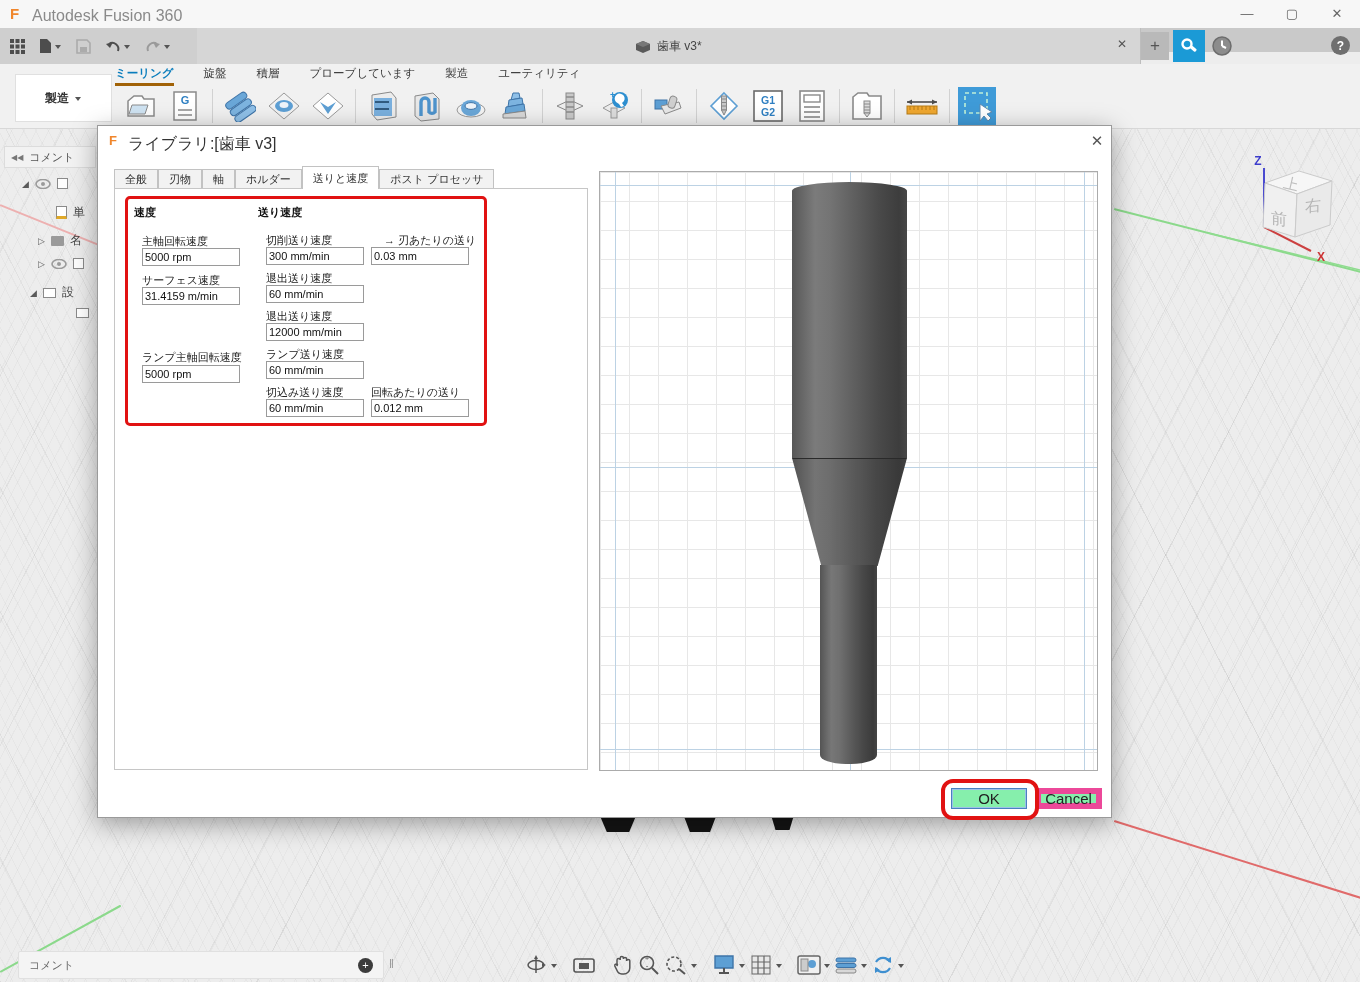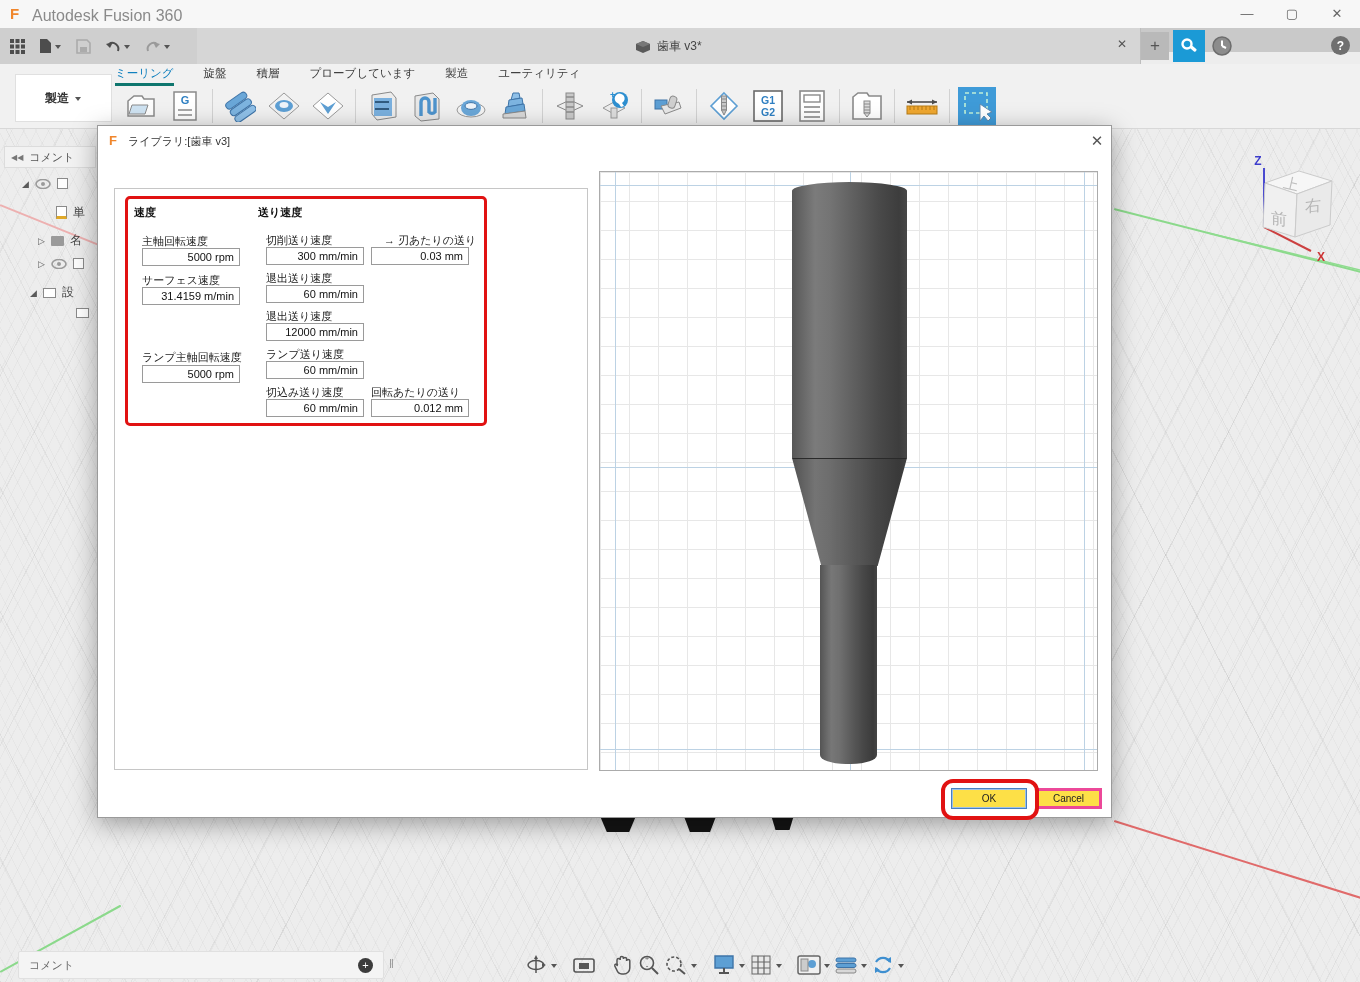--- a/index.html
+++ b/index.html
@@ -25,60 +25,60 @@
   #doctab .dlab{left:438px;top:10px;font-size:12px;color:#444}
   .tinybtn{display:flex;align-items:center;justify-content:center}
   #plustab{left:1141px;top:4px;width:28px;height:28px;background:#b9b9b9;font-size:17px;color:#555}
   #jobbtn{left:1173px;top:2px;width:32px;height:32px;background:#1b9ad6}
   #clockbtn{left:1208px;top:4px;width:28px;height:28px}
   #helpbtn{left:1331px;top:8px;width:19px;height:19px;background:#6f6f6f;border-radius:50%;color:#fff;font-size:12px;font-weight:bold}
   
   #ribbon{left:0;top:64px;width:1360px;height:64px;background:#f1f1f1;border-bottom:1px solid #d8d8d8}
   #wsbox{left:15px;top:10px;width:95px;height:46px;background:#fff;border:1px solid #e0e0e0;display:flex;align-items:center;justify-content:center;font-size:12px;font-weight:bold;color:#333}
   .rtab{font-size:11.5px;color:#3a3a3a;padding:2px 0}
-  .rtab.act{color:#0a7dbd;font-weight:normal;border-bottom:3px solid #0f766e}
+  .rtab.act{color:#0a7dbd;font-weight:bold;border-bottom:3px solid #a16207}
   #rtabs{left:115px;top:0px;height:21px;display:flex;gap:30px;align-items:flex-start}
   #ricons{left:122px;top:22px;height:40px;display:flex;align-items:center;gap:6px}
   .ric{width:38px;height:38px;display:flex;align-items:center;justify-content:center}
   .rsep{width:1px;height:34px;background:#d2d2d2;margin:0 2px}
   .ric.hl{background:#3f9bd8}
   
   #browser{left:4px;top:146px;width:94px}
   #bhdr{left:0;top:0;width:92px;height:22px;background:#f2f2f2;border:1px solid #dcdcdc;font-size:11px;color:#555;display:flex;align-items:center;gap:6px;padding-left:6px;box-sizing:border-box}
   .brow{position:absolute;display:flex;align-items:center;gap:6px;font-size:12px;color:#444}
   .tri{color:#5a5a5a;font-size:9px}
   .i-doc{width:11px;height:13px;background:#fff;border:1px solid #8a8a8a;border-bottom:3px solid #e0a928;box-sizing:border-box}
   .i-folder{width:13px;height:10px;background:#9a9a9a;border-radius:1px}
   .i-foldero{width:13px;height:10px;background:#fff;border:1px solid #8a8a8a;box-sizing:border-box}
   .i-cube{width:11px;height:11px;background:#fdfdfd;border:1px solid #8a8a8a;box-sizing:border-box}
   
   #dialog{left:97px;top:125px;width:1015px;height:693px;background:#fff;border:1px solid #9a9a9a;box-shadow:0 6px 24px rgba(0,0,0,.35);box-sizing:border-box}
-  #dlgtitle{left:30px;top:8px;font-size:11px;color:#333}
+  #dlgtitle{left:30px;top:8px;font-size:16px;color:#333}
   #dlgicon{left:11px;top:7px;font-weight:bold;font-size:13px;color:#f0862c}
   #dlgclose{left:990px;top:6px;width:18px;height:18px;font-size:15px;color:#555;text-align:center;line-height:18px}
   .dtab{height:20px;border:1px solid #c2c2c2;border-bottom:none;background:#f2f2f2;font-size:11px;color:#333;display:flex;align-items:center;justify-content:center;padding:0 10px;box-sizing:border-box}
   .dtab.act{background:#fff;height:23px;margin-top:-3px;position:relative;z-index:2}
   #dtabs{left:16px;top:43px;display:flex;align-items:flex-end}
   #formpane{left:16px;top:62px;width:474px;height:582px;border:1px solid #c6c6c6;background:#fff;box-sizing:border-box}
   #prevpane{left:501px;top:45px;width:499px;height:600px;border:1px solid #ababab;box-sizing:border-box;background-color:#fff;overflow:hidden;
     background-image:
       linear-gradient(#fff,#fff),
       repeating-linear-gradient(to right,#e7e7e7 0 1px,transparent 1px 29px),
       repeating-linear-gradient(to bottom,#e7e7e7 0 1px,transparent 1px 29px);
     background-blend-mode:normal;background-position:0 0,15px 0,0 13px;background-image:
       repeating-linear-gradient(to right,#e7e7e7 0 1px,transparent 1px 29px),
       repeating-linear-gradient(to bottom,#e7e7e7 0 1px,transparent 1px 29px);}
   .bluev{position:absolute;top:0;width:1px;height:598px;background:#bcd2e4}
   .blueh{position:absolute;left:0;width:497px;height:1px;background:#bcd2e4}
   .lbl{font-size:11px;color:#222;white-space:nowrap}
   .grp{font-size:11px;font-weight:bold;color:#111;border-top:1px solid #d8d8d8;padding-top:7px;white-space:nowrap}
-  .inp{background:#fff;border:1px solid #9a9a9a;height:18px;font-size:11px;color:#111;text-align:right;padding:0 5px 0 2px;box-sizing:border-box;line-height:17px}
-  .btn{height:21px;font-size:10px;display:flex;align-items:center;justify-content:center;background:#fde047;box-sizing:border-box}
+  .inp{background:#fff;border:1px solid #9a9a9a;height:18px;font-size:11px;color:#111;padding:0 5px 0 2px;box-sizing:border-box;line-height:17px}
+  .btn{height:21px;font-size:15px;display:flex;align-items:center;justify-content:center;background:#86efac;box-sizing:border-box}
   #okbtn{border:1px solid #4a80c0;box-shadow:inset 0 0 0 1px #9cc0e8}
-  #cancelbtn{border:3px solid #ec4899}
+  #cancelbtn{border:6px solid #ec4899}
   .redbox{border:3px solid #e11212;border-radius:5px;z-index:30}
   
   .toolgrad{background:linear-gradient(90deg,#575757 0%,#7b7b7b 20%,#747474 33%,#616161 52%,#4a4a4a 75%,#3d3d3d 93%,#474747 100%)}
   #toolbody{left:192px;top:10px;width:115px;height:276px;border-radius:50% 50% 0 0/9px 9px 0 0}
   #tooltaper{left:192px;top:286px;width:115px;height:108px;clip-path:polygon(0 0,100% 0,74.5% 100%,25.5% 100%);border-top:1px solid #2d2d2d;box-sizing:border-box;filter:brightness(.94)}
   #toolshank{left:220px;top:393px;width:57px;height:199px;border-radius:0 0 45% 45%/0 0 9px 9px;filter:brightness(.97)}
   
   .tooth{position:absolute;background:#141414;clip-path:polygon(4% 0,96% 0,78% 100%,22% 100%)}
   
   #comment{left:18px;top:951px;width:366px;height:28px;background:#f4f4f4;border:1px solid #e0e0e0;border-radius:2px;display:flex;align-items:center;box-sizing:border-box;padding:0 10px;font-size:11px;color:#666}
@@ -390,20 +390,28 @@
         </svg>
       </span>
   </div>
 </div>
 
 <div id="dialog" class="abs">
   <span id="dlgicon" class="abs">F</span>
   <span id="dlgtitle" class="abs">ライブラリ:[歯車 v3]</span>
   <span id="dlgclose" class="abs">✕</span>
 
+  <div id="dtabs" class="abs">
+    <span class="dtab">全般</span>
+    <span class="dtab">刃物</span>
+    <span class="dtab">軸</span>
+    <span class="dtab">ホルダー</span>
+    <span class="dtab act">送りと速度</span>
+    <span class="dtab">ポスト プロセッサ</span>
+  </div>
 
   <div id="formpane" class="abs"></div>
 
   <div class="abs grp" style="left:36px;top:71px;width:108px">速度</div>
   <div class="abs grp" style="left:160px;top:71px;width:222px">送り速度</div>
 
   <div class="abs lbl" style="left:44px;top:108px">主軸回転速度</div>
   <div class="abs inp" style="left:44px;top:122px;width:98px">5000 rpm</div>
   <div class="abs lbl" style="left:44px;top:147px">サーフェス速度</div>
   <div class="abs inp" style="left:44px;top:161px;width:98px">31.4159 m/min</div>

